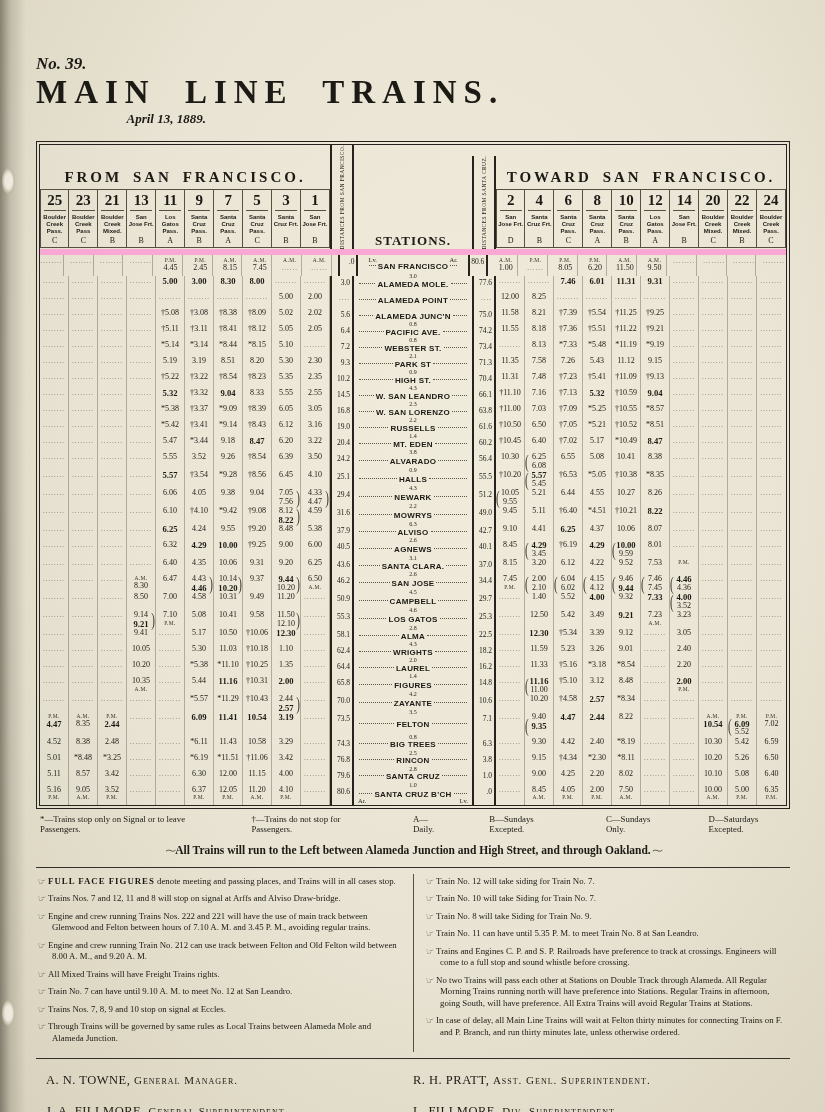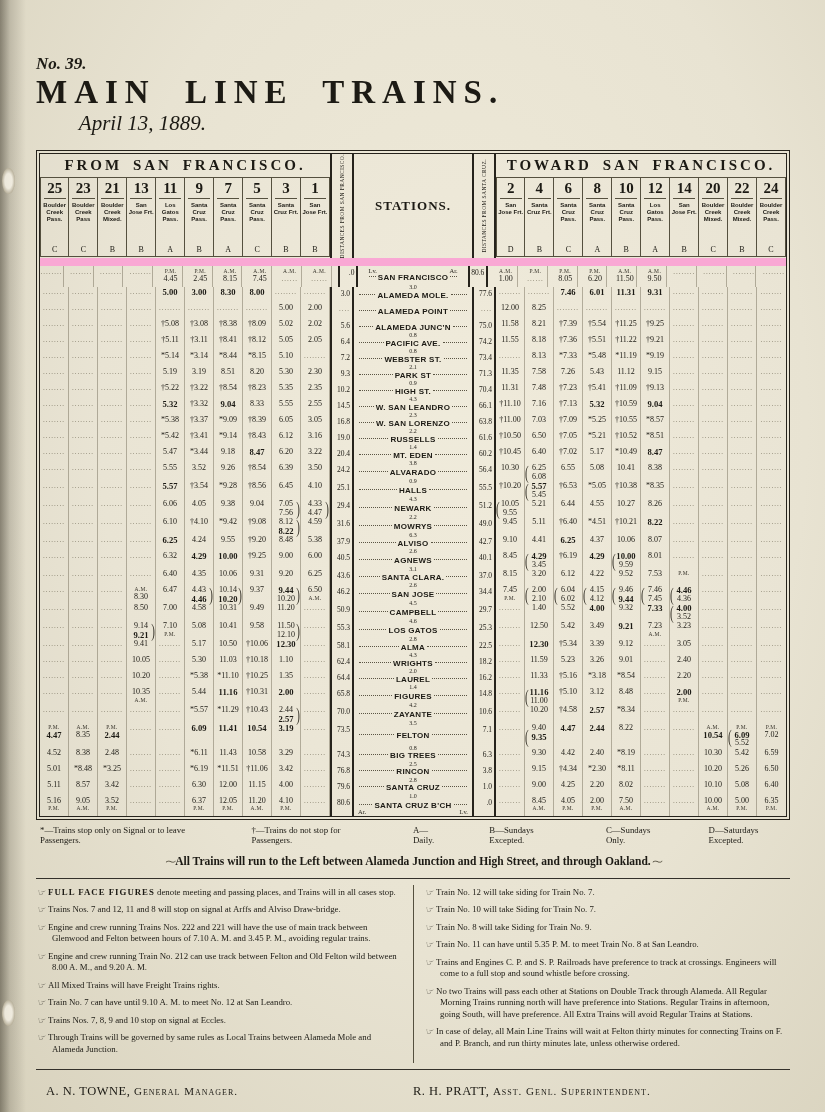--- a/index.html
+++ b/index.html
@@ -11,25 +11,25 @@
       radial-gradient(ellipse at 55% 38%, #efead9 0%, #e8e3d2 55%, #d8d2bd 100%);
   }
   .hole{position:absolute;left:2px;width:13px;height:26px;border-radius:50%;
     background:radial-gradient(#f4f0e4 40%,#b8b09a 70%,#6d6450 100%);opacity:.9;}
   .page{position:absolute;left:36px;top:54px;width:754px;}
 
   
   .mast{display:flex;align-items:baseline;margin-bottom:14px;flex-direction:column;}
   .docno{width:130px;font-size:17px;font-weight:bold;font-style:italic;}
   .ttl{flex:1;text-align:center;font-size:33px;font-weight:bold;letter-spacing:7px;word-spacing:14px;}
-  .date{width:170px;text-align:right;font-size:21px;font-weight:normal;font-style:italic;}
+  .date{width:170px;text-align:right;font-size:13px;font-weight:bold;font-style:italic;}
 
   
   .tt{border:4px double #26231c;background:rgba(255,255,255,.06);}
-  .hband{display:flex;border-bottom:8px solid #f9a8d4;}
+  .hband{display:flex;border-bottom:6px solid #f9a8d4;align-items:flex-end;}
   .hgroup{width:290px;display:flex;flex-direction:column;}
   .gtitle{height:22px;line-height:22px;text-align:center;font-size:15px;font-weight:bold;letter-spacing:3px;word-spacing:4px;}
   .hcells{flex:1;display:flex;}
   .hcell{width:50px;box-sizing:border-box;margin:1px 0;border:1px solid #55503f;border-left:none;
     display:flex;flex-direction:column;align-items:center;}
   .hcell:first-child{border-left:1px solid #55503f;}
   .hno{font-size:15px;font-weight:bold;padding:2px 0 1px;border-bottom:1px solid #55503f;width:80%;text-align:center;}
   .hlbl{font-family:"Liberation Sans",sans-serif;font-weight:bold;font-size:6px;line-height:7px;text-align:center;padding:3px 1px 1px;flex:1;}
   .hcls{font-size:8px;padding-bottom:2px;}
   .vhead{width:24px;box-sizing:border-box;border-left:2px solid #26231c;border-right:2px solid #26231c;

